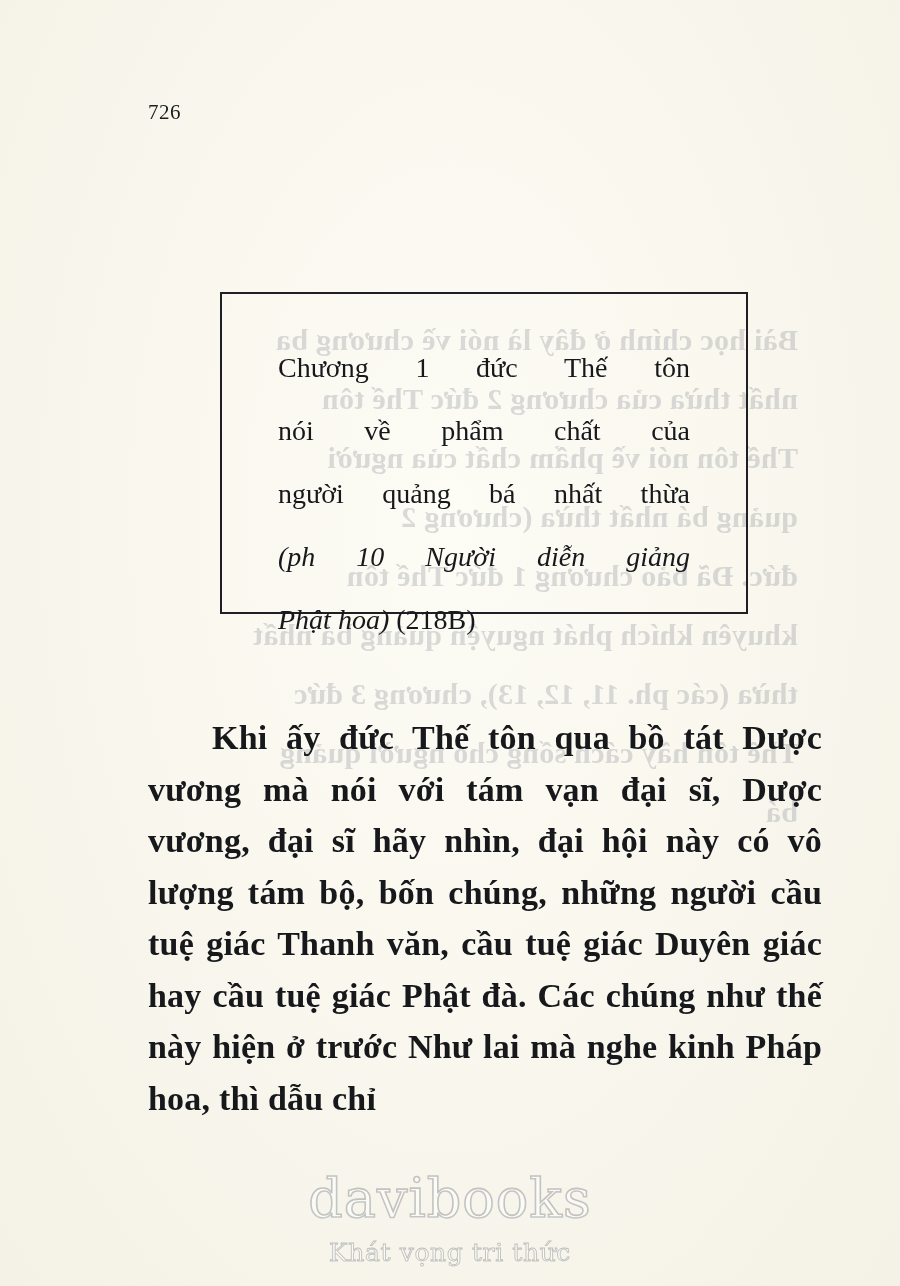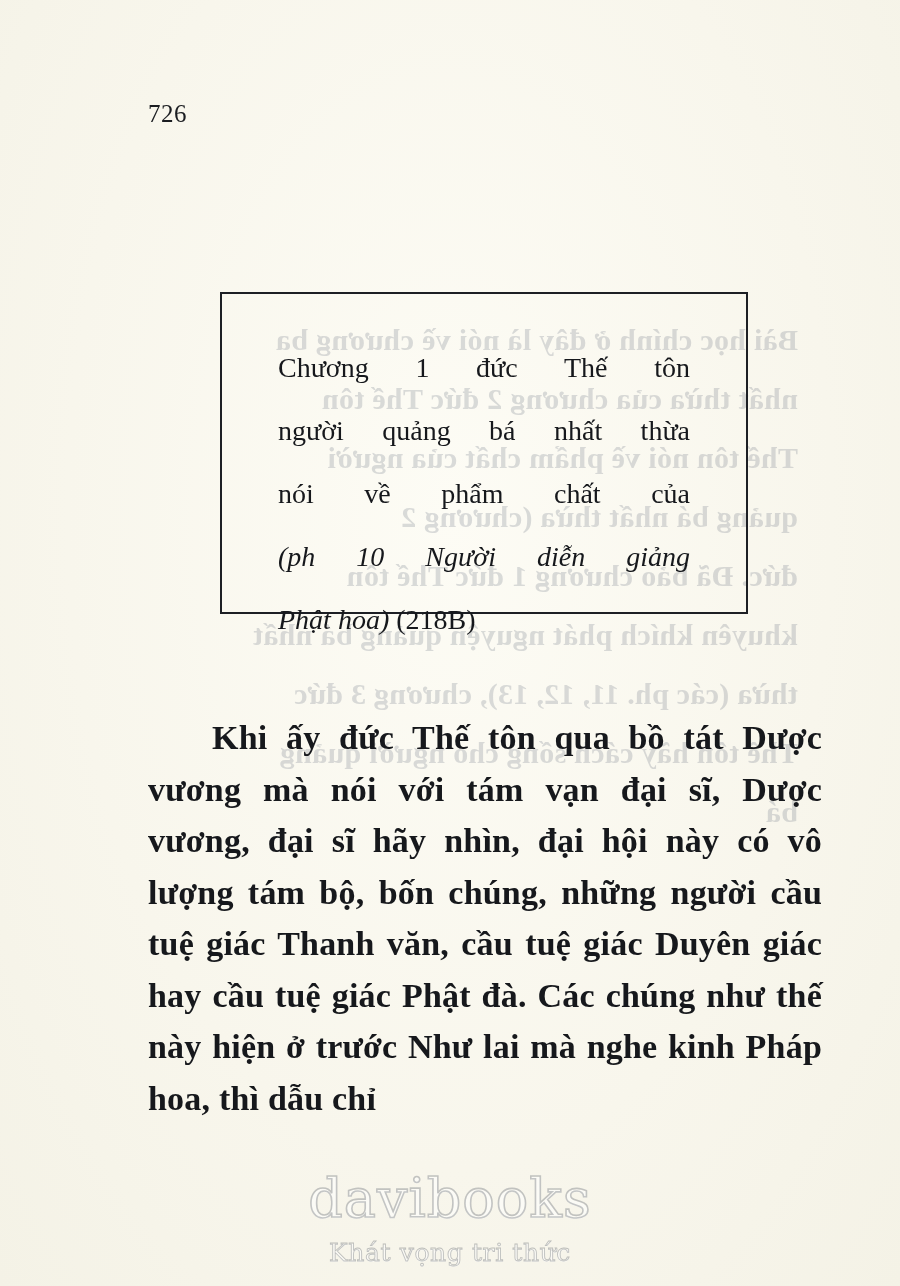--- a/index.html
+++ b/index.html
@@ -28,21 +28,21 @@
     inset: 0;
     background:
       radial-gradient(ellipse at 50% 40%, #fdfcf5 0%, #f8f6ec 60%, #f4f2e6 100%);
     pointer-events: none;
   }
 
   .page-number {
     position: absolute;
     left: 148px;
     top: 100px;
-    font-size: 25px;
+    font-size: 21px;
     letter-spacing: 0.5px;
     color: #1b1d21;
   }
 
   
   .bleed {
     position: absolute;
     left: 148px;
     top: 310px;
     width: 650px;
@@ -163,22 +163,22 @@
     <div>đức. Đã bảo chương 1 đức Thế tôn</div>
     <div>khuyên khích phát nguyện quảng bá nhất</div>
     <div>thừa (các ph. 11, 12, 13), chương 3 đức</div>
     <div>Thế tôn hãy cách sống cho người quảng</div>
     <div>bá</div>
   </div>
 
   <div class="box">
     <div class="box-inner">
       <p>Chương 1 đức Thế tôn</p>
+      <p>nói về phẩm chất của</p>
       <p>người quảng bá nhất thừa</p>
-      <p>nói về phẩm chất của</p>
       <p class="ital">(ph 10 Người diễn giảng</p>
       <p class="last"><span class="ital">Phật hoa)</span><span> (218B)</span></p>
     </div>
   </div>
 
   <div class="body-text">
     <p>Khi ấy đức Thế tôn qua bồ tát Dược vương mà nói với tám vạn đại sĩ, Dược vương, đại sĩ hãy nhìn, đại hội này có vô lượng tám bộ, bốn chúng, những người cầu tuệ giác Thanh văn, cầu tuệ giác Duyên giác hay cầu tuệ giác Phật đà. Các chúng như thế này hiện ở trước Như lai mà nghe kinh Pháp hoa, thì dẫu chỉ</p>
   </div>
 
 

